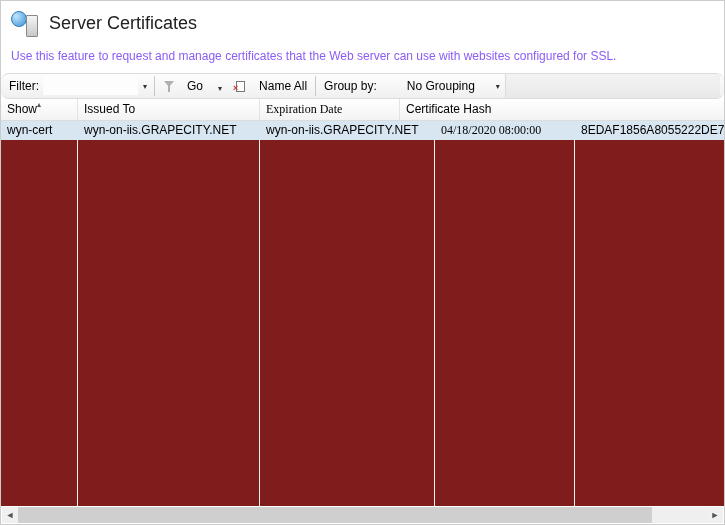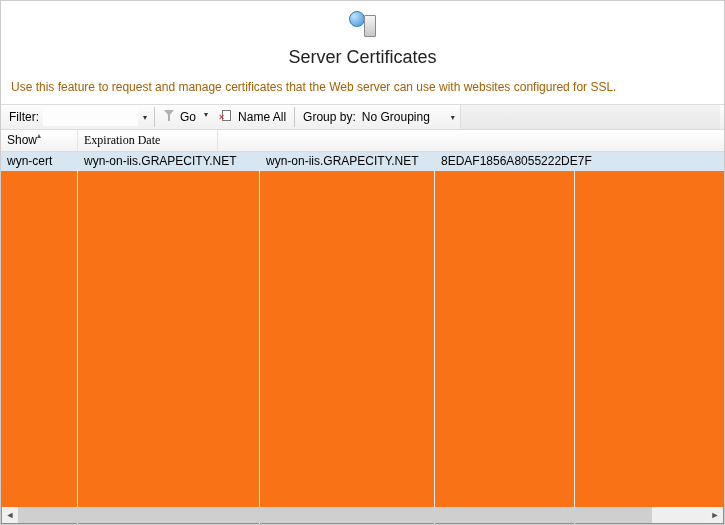--- a/index.html
+++ b/index.html
@@ -11,41 +11,41 @@
       height: 525px;
       border: 1px solid #ccc;
       overflow: hidden;
       color: #000;
     }
     .header {
       display: flex;
       align-items: center;
       padding: 8px 10px 6px 10px;
       gap: 10px;
-      flex-direction: column;
     }
     .header-title {
       font-size: 18px;
       font-weight: 400;
       color: #222;
     }
     .description {
       padding: 6px 10px 10px 10px;
       font-size: 12px;
-      color: #a16207;
+      color: #8b5cf6;
     }
     .toolbar {
       display: flex;
       align-items: center;
       border-top: 1px solid #dcdcdc;
       border-bottom: 1px solid #dcdcdc;
       background: linear-gradient(#fdfdfd, #f0f0f0);
       height: 26px;
       padding: 0 4px;
       font-size: 12px;
+      border-radius: 8px;
     }
     .toolbar-label { padding: 0 4px; }
     .filter-box {
       width: 95px;
       height: 18px;
       border: 1px solid transparent;
       background: #fdfdfd;
       margin-right: 2px;
     }
     .dropdown-arrow {
@@ -55,35 +55,36 @@
       cursor: default;
     }
     .sep {
       width: 1px;
       height: 20px;
       background: #c8c8c8;
       margin: 0 4px;
     }
     .toolbar-btn {
       display: inline-flex;
-      align-items: flex-start;
-      gap: 5px;
+      align-items: flex-end;
+      gap: 12px;
       padding: 2px 4px;
       cursor: default;
     }
     .groupby-select {
       display: inline-flex;
       align-items: center;
       gap: 4px;
       border: none;
       background: transparent;
       width: 100px;
       height: 18px;
       padding: 0 2px;
       justify-content: space-between;
+      margin-left: 24px;
     }
     .toolbar-rest {
       flex: 1;
       background: linear-gradient(#f3f3f3, #e8e8e8);
       height: 100%;
       border-left: 1px solid #dcdcdc;
     }
     .grid {
       position: relative;
       height: 407px;
@@ -112,21 +113,21 @@
       position: absolute;
       top: 1px;
       left: 50%;
       transform: translateX(-50%);
       font-size: 8px;
       color: #555;
     }
     .grid-body {
       position: relative;
       height: calc(100% - 22px);
-      background: #f97316;
+      background: #7f1d1d;
     }
     .grid-cols-bg {
       position: absolute;
       inset: 0;
       display: flex;
       pointer-events: none;
     }
     .grid-cols-bg > div {
       border-right: 1px solid #f1f1f1;
     }
@@ -256,34 +257,37 @@
   </span>
   <div class="toolbar-rest"></div>
 </div>
 
 <div class="grid">
   <div class="grid-header">
     <div class="col c-name">
       <span class="sort-indicator">▴</span>
       <span>Show</span>
     </div>
+    <div class="col c-issuedto">Issued To</div>
     <div class="col c-exp">Expiration Date</div>
+    <div class="col c-hash">Certificate Hash</div>
   </div>
   <div class="grid-body">
     <div class="grid-cols-bg">
       <div class="c-name"></div>
       <div class="c-issuedto"></div>
       <div class="c-issuedby"></div>
       <div class="c-exp"></div>
       <div class="c-hash" style="border-right:none"></div>
     </div>
     <div class="row selected">
       <div class="cell c-name">wyn-cert</div>
       <div class="cell c-issuedto">wyn-on-iis.GRAPECITY.NET</div>
       <div class="cell c-issuedby">wyn-on-iis.GRAPECITY.NET</div>
+      <div class="cell c-exp">04/18/2020 08:00:00</div>
       <div class="cell c-hash">8EDAF1856A8055222DE7F</div>
     </div>
   </div>
 </div>
 
 <div class="scrollbar-h">
   <div class="sb-btn">◄</div>
   <div class="sb-track">
     <div class="sb-thumb"></div>
   </div>

